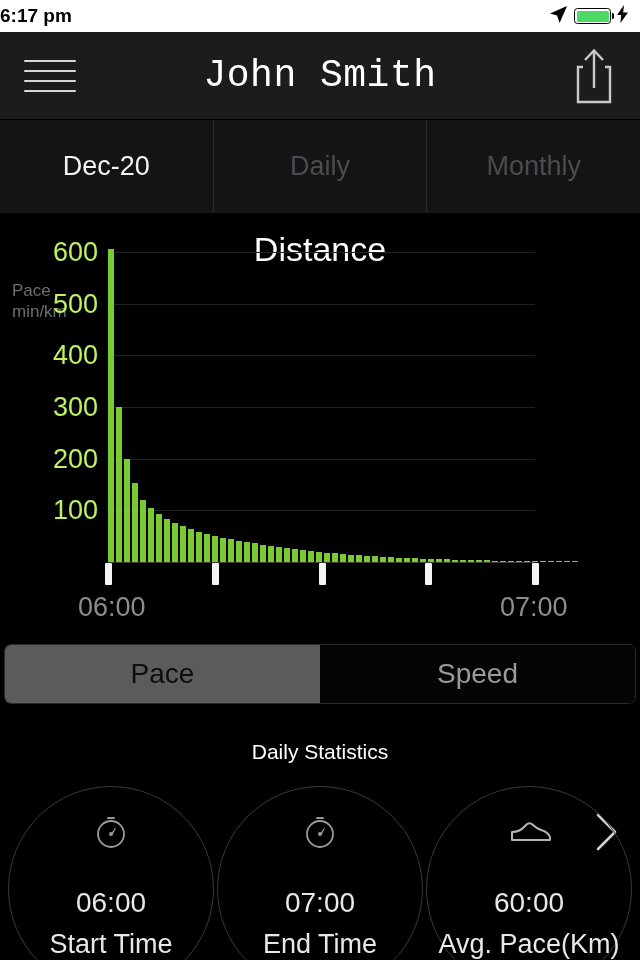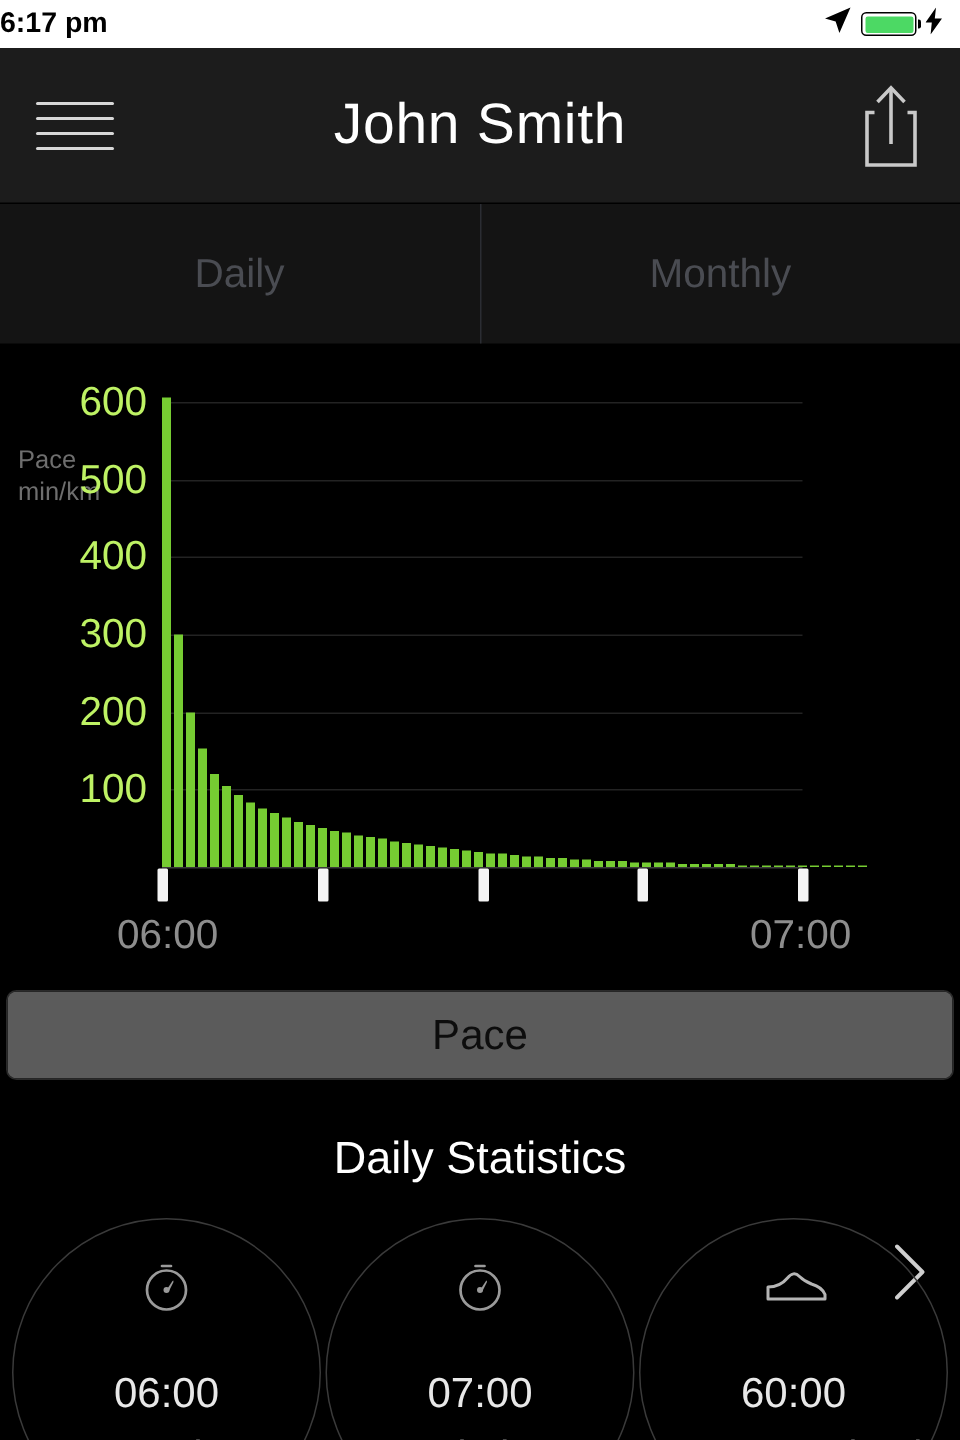--- a/index.html
+++ b/index.html
@@ -14,21 +14,21 @@
   .dot.filled{background:#000;}
   .carrier{font-size:20px;color:#000;letter-spacing:.2px;font-weight:400;}
   .wifi{width:20px;height:15px;position:relative;}
   .sb-center{position:absolute;left:0;right:0;text-align:left;font-size:19px;color:#000;font-weight:600;pointer-events:none;}
   .sb-right{margin-left:auto;display:flex;align-items:center;gap:6px;}
   .batt{width:37px;height:16px;border:1.5px solid #000;border-radius:3.5px;padding:1.5px;position:relative;}
   .batt-fill{height:100%;background:#4CD964;border-radius:1.5px;}
   .batt-cap{position:absolute;right:-4px;top:50%;transform:translateY(-50%);width:2.5px;height:6px;background:#000;border-radius:0 1.5px 1.5px 0;}
 
   
-  .navbar{height:104px;background:#1c1c1c;display:flex;align-items:center;position:relative;padding:0 24px;border-bottom:1px solid #000;}
+  .navbar{height:88px;background:#1c1c1c;display:flex;align-items:center;position:relative;padding:0 24px;border-bottom:1px solid #000;font-family:Liberation Mono, monospace;}
   .hamburger{display:flex;flex-direction:column;gap:8px;width:52px;cursor:pointer;}
   .hamburger span{display:block;height:2px;background:#d8d8d8;border-radius:1px;}
   .nav-title{position:absolute;left:0;right:0;text-align:center;font-size:38px;color:#fff;font-weight:300;letter-spacing:.5px;pointer-events:none;}
   .share-icon{margin-left:auto;width:44px;height:56px;position:relative;cursor:pointer;z-index:2;}
 
   
   .tabs{display:flex;height:94px;background:#141414;border-bottom:1px solid #000;}
   .tab{flex:1;display:flex;align-items:center;justify-content:center;font-size:27px;color:#4a4c52;border-right:1px solid #2b2d33;cursor:pointer;}
   .tab:last-child{border-right:none;text-align:center;}
   .tab.active{color:#f2f2f2;}
@@ -47,21 +47,21 @@
   .chev{position:absolute;right:20px;top:598px;width:26px;height:40px;cursor:pointer;}
 
   
   .segwrap{padding:0 4px;}
   .seg{display:flex;height:60px;border-radius:7px;overflow:hidden;background:#000;border:1px solid #2a2a2a;}
   .seg-item{flex:1;display:flex;align-items:center;justify-content:center;font-size:28px;cursor:pointer;}
   .seg-item.on{background:#5b5b5b;color:#0d0d0d;}
   .seg-item.off{background:#050505;color:#9a9a9a;}
 
   
-  .stats-title{text-align:center;font-size:30px;color:#fff;font-weight:300;padding:36px 0 22px;}
+  .stats-title{text-align:center;font-size:21px;color:#fff;font-weight:300;padding:36px 0 22px;}
   .circles{display:flex;justify-content:space-between;padding:0 8px;position:relative;}
   .circle{width:206px;height:206px;border-radius:50%;border:1px solid #3a3a3a;display:flex;flex-direction:column;align-items:center;position:relative;}
   .c-icon{margin-top:26px;width:40px;height:40px;}
   .c-val{position:absolute;top:100px;font-size:28px;color:#e8e8e8;width:100%;text-align:center;}
   .c-lab{position:absolute;top:142px;font-size:27px;color:#e8e8e8;width:100%;text-align:center;}
 </style>
 </head>
 <body>
 
 <div class="statusbar">
@@ -95,29 +95,33 @@
   <div class="share-icon">
     <svg width="44" height="56" viewBox="0 0 44 56">
       <path d="M11 19 L6 19 L6 54 L38 54 L38 19 L33 19" stroke="#c9c9c9" stroke-width="2.4" fill="none"></path>
       <path d="M22 40 L22 3" stroke="#c9c9c9" stroke-width="2.4" fill="none"></path>
       <path d="M13 12 L22 2.5 L31 12" stroke="#c9c9c9" stroke-width="2.4" fill="none"></path>
     </svg>
   </div>
 </div>
 
 <div class="tabs" id="tabs">
+    <div class="tab active">
+      <span>Dec-20</span>
+    </div>
     <div class="tab">
       <span>Daily</span>
     </div>
     <div class="tab">
       <span>Monthly</span>
     </div>
   </div>
 
 <div class="chart-section">
+  <div class="chart-title">Distance</div>
   <div class="y-unit">
     <div>Pace</div>
     <div>min/km</div>
   </div>
   <div class="plot" id="plot">
       <div class="gridline" style="top: 37.8462px;"></div>
       <div class="ylabel" style="top: 37.8462px; right: 542px;">600</div>
       <div class="gridline" style="top: 89.5385px;"></div>
       <div class="ylabel" style="top: 89.5385px; right: 542px;">500</div>
       <div class="gridline" style="top: 141.231px;"></div>
@@ -202,20 +206,23 @@
         <path d="M4 3 L21 20 L4 37" stroke="#cfcfcf" stroke-width="2.6" fill="none" stroke-linecap="round" stroke-linejoin="round"></path>
       </svg>
   </div>
 </div>
 
 <div class="segwrap">
   <div class="seg" id="seg">
       <div class="seg-item on">
         <span>Pace</span>
       </div>
+      <div class="seg-item off">
+        <span>Speed</span>
+      </div>
     </div>
 </div>
 
 <div class="stats-title">Daily Statistics</div>
 <div class="circles" id="circles">
     <div class="circle">
       <div class="c-icon"><svg width="40" height="40" viewBox="0 0 40 40">
           <circle cx="20" cy="21" r="13" stroke="#9a9a9a" stroke-width="1.8" fill="none"></circle>
           <path d="M20 21 L24 15 Q25 14 24.5 16 L21.5 22 Z" fill="#9a9a9a"></path>
           <circle cx="20" cy="21" r="2" fill="#9a9a9a"></circle>

